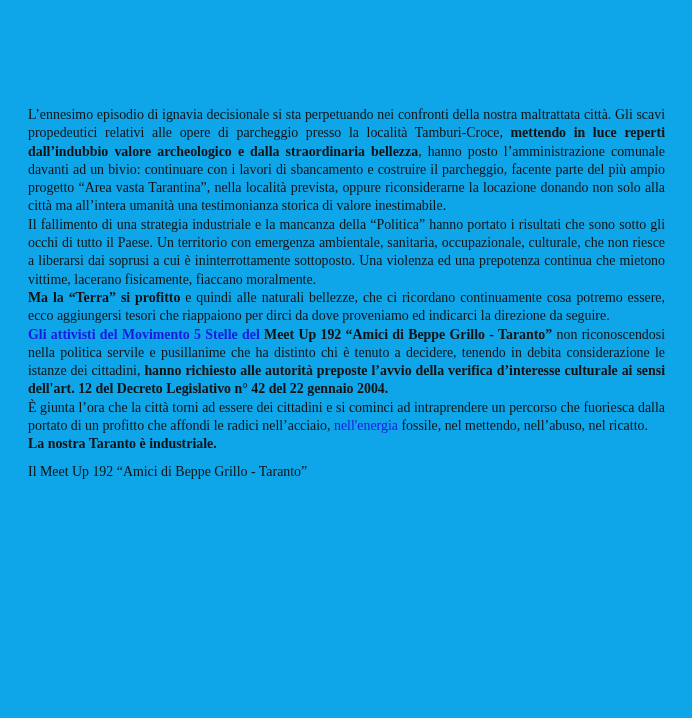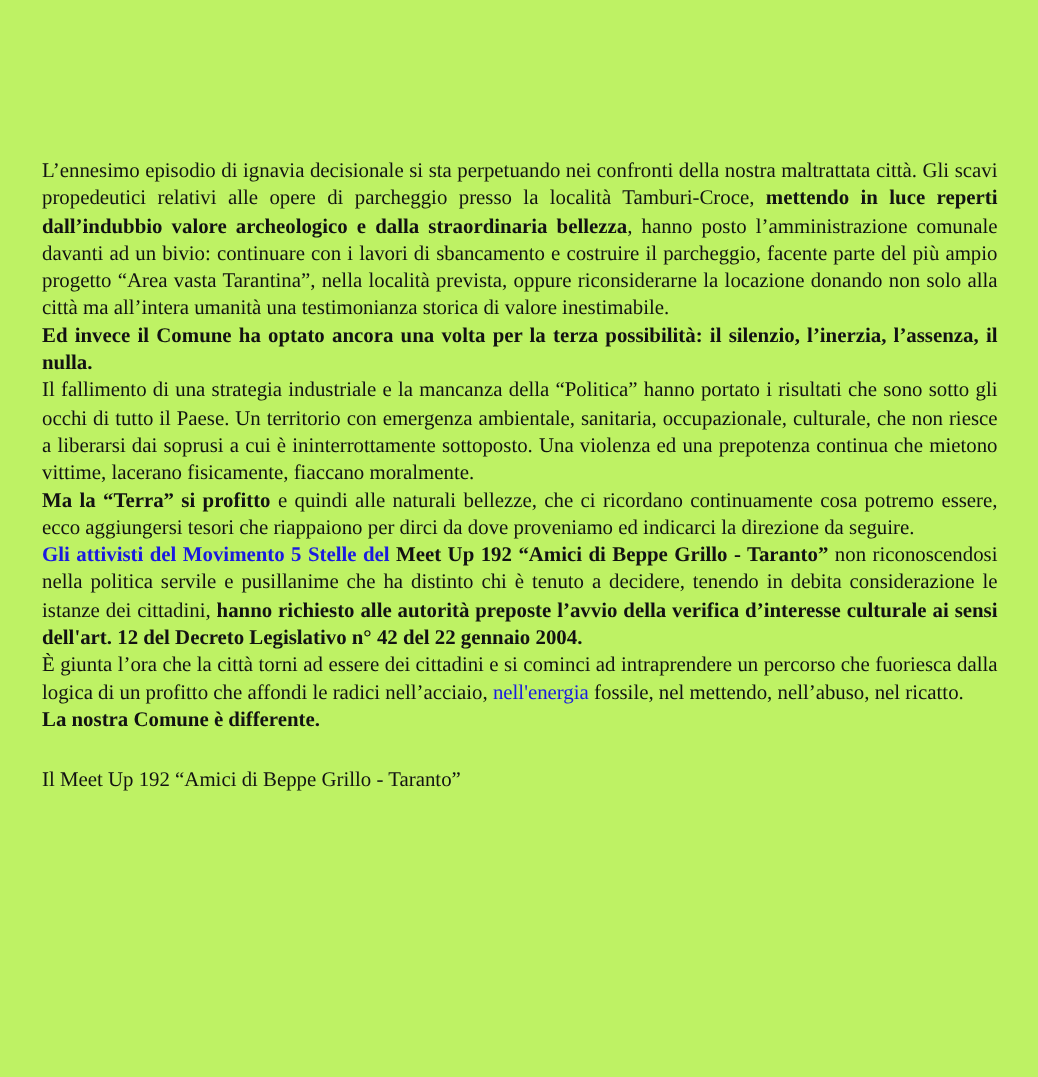--- a/index.html
+++ b/index.html
@@ -10,55 +10,54 @@
   body {
     width: 692px;
     height: 718px;
     overflow: hidden;
     position: relative;
   }
   .page {
     position: relative;
     width: 692px;
     height: 718px;
-    background: #bef264;
+    background: #0ea5e9;
   }
   .doc {
     position: absolute;
     left: 28px;
     top: 106px;
     width: 637px;
     font-family: "Liberation Serif", "DejaVu Serif", serif;
     font-size: 13.9px;
     line-height: 18.3px;
     color: var(--text-color, #121212);
   }
   .doc p {
     margin: 0;
     text-align: justify;
   }
   .doc p.gap-before {
-    margin-top: 22px;
+    margin-top: 9px;
   }
   .run-bold {
     font-weight: bold;
   }
   .run-link {
     color: var(--link-color, #1a1ae0);
     cursor: pointer;
     text-decoration: none;
   }
 </style>
 </head>
 <body>
 
 <div class="page">
   <div class="doc">
       <p><span>L’ennesimo episodio di ignavia decisionale si sta perpetuando nei confronti della nostra maltrattata città. Gli scavi propedeutici relativi alle opere di parcheggio presso la località Tamburi-Croce, </span><span class="run-bold">mettendo in luce reperti dall’indubbio valore archeologico e dalla straordinaria bellezza</span><span>, hanno posto l’amministrazione comunale davanti ad un bivio: continuare con i lavori di sbancamento e costruire il parcheggio, facente parte del più ampio progetto “Area vasta Tarantina”, nella località prevista, oppure riconsiderarne la locazione donando non solo alla città ma all’intera umanità una testimonianza storica di valore inestimabile.</span></p>
-      <p><span class="run-bold">Ed invece il Comune ha optato ancora una volta per la terza possibilità: il silenzio, l’inerzia, l’assenza, il nulla.</span></p>
       <p><span>Il fallimento di una strategia industriale e la mancanza della “Politica” hanno portato i risultati che sono sotto gli occhi di tutto il Paese. Un territorio con emergenza ambientale, sanitaria, occupazionale, culturale, che non riesce a liberarsi dai soprusi a cui è ininterrottamente sottoposto. Una violenza ed una prepotenza continua che mietono vittime, lacerano fisicamente, fiaccano moralmente.</span></p>
       <p><span class="run-bold">Ma la “Terra” si profitto</span><span> e quindi alle naturali bellezze, che ci ricordano continuamente cosa potremo essere, ecco aggiungersi tesori che riappaiono per dirci da dove proveniamo ed indicarci la direzione da seguire.</span></p>
       <p><span class="run-bold run-link">Gli attivisti del Movimento 5 Stelle del</span><span class="run-bold"> Meet Up 192 “Amici di Beppe Grillo - Taranto”</span><span> non riconoscendosi nella politica servile e pusillanime che ha distinto chi è tenuto a decidere, tenendo in debita considerazione le istanze dei cittadini, </span><span class="run-bold">hanno richiesto alle autorità preposte l’avvio della verifica d’interesse culturale ai sensi dell'art. 12 del Decreto Legislativo n° 42 del 22 gennaio 2004.</span></p>
-      <p><span>È giunta l’ora che la città torni ad essere dei cittadini e si cominci ad intraprendere un percorso che fuoriesca dalla logica di un profitto che affondi le radici nell’acciaio, </span><span class="run-link">nell'energia</span><span> fossile, nel mettendo, nell’abuso, nel ricatto.</span></p>
-      <p><span class="run-bold">La nostra Comune è differente.</span></p>
+      <p><span>È giunta l’ora che la città torni ad essere dei cittadini e si cominci ad intraprendere un percorso che fuoriesca dalla portato di un profitto che affondi le radici nell’acciaio, </span><span class="run-link">nell'energia</span><span> fossile, nel mettendo, nell’abuso, nel ricatto.</span></p>
+      <p><span class="run-bold">La nostra Taranto è industriale.</span></p>
       <p class="gap-before"><span>Il Meet Up 192 “Amici di Beppe Grillo - Taranto”</span></p>
     </div>
 </div>
 
 </body></html>

